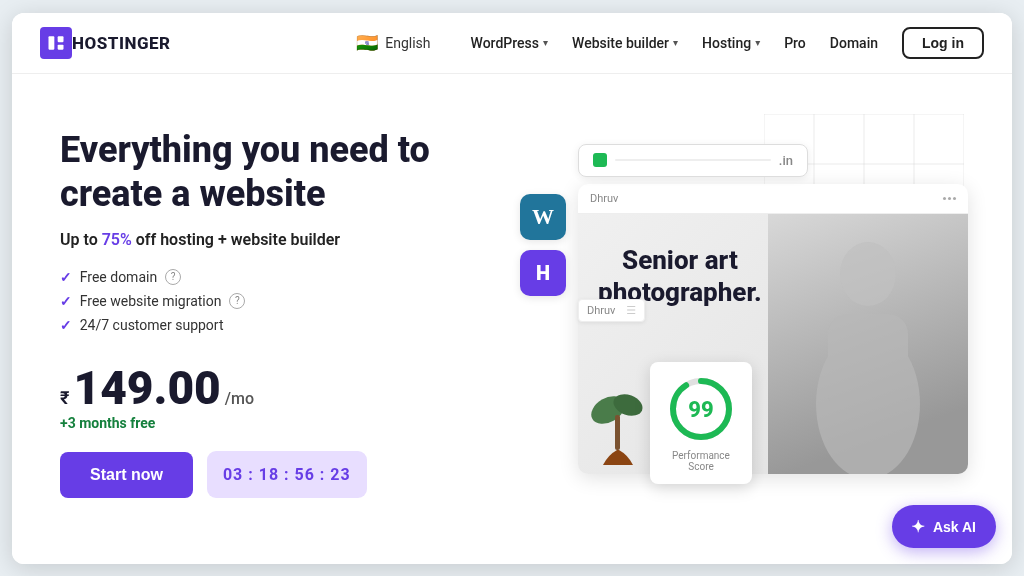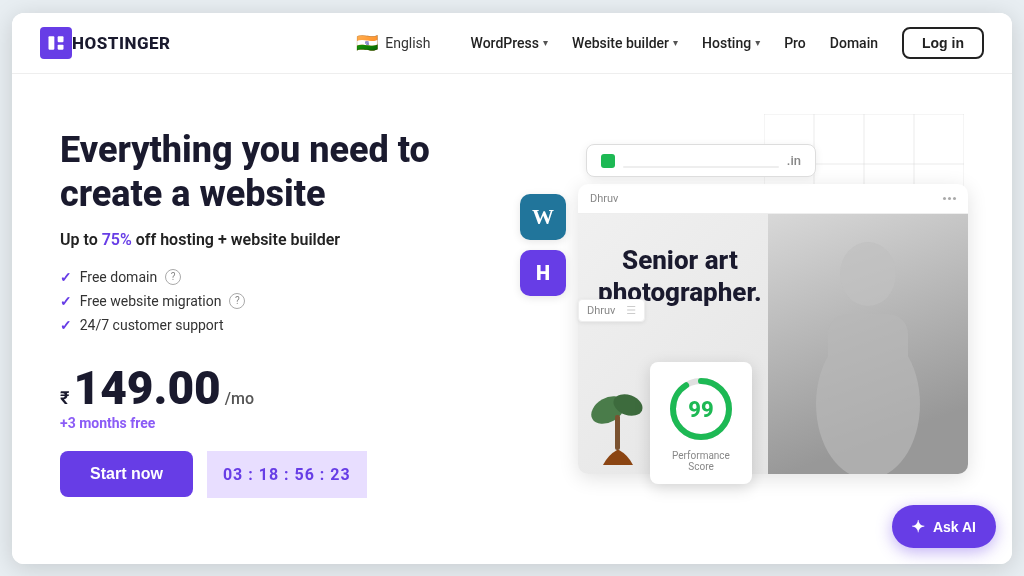--- a/index.html
+++ b/index.html
@@ -169,43 +169,43 @@
       line-height: 1;
     }
     .price-period {
       font-size: 16px;
       font-weight: 500;
       color: #555;
     }
     .free-months {
       font-size: 14px;
       font-weight: 700;
-      color: #8b5cf6;
+      color: #15803d;
       margin-bottom: 20px;
     }
     .cta-row {
       display: flex;
-      align-items: center;
+      align-items: flex-end;
       gap: 14px;
       margin-bottom: 14px;
     }
     .start-btn {
       background: #673de6;
       color: #fff;
       border: none;
       border-radius: 8px;
       padding: 14px 30px;
       font-size: 16px;
       font-weight: 700;
       cursor: pointer;
     }
     .timer-badge {
       background: #e8deff;
       color: #673de6;
-      border-radius: 0;
+      border-radius: 9px;
       padding: 14px 16px;
       font-size: 16px;
       font-weight: 700;
       letter-spacing: 1px;
     }
     .guarantee {
       display: flex;
       align-items: center;
       gap: 6px;
       font-size: 13px;
@@ -224,27 +224,27 @@
     }
     .illustration-container {
       position: relative;
       width: 100%;
       height: 400px;
     }
     
     .domain-bar {
       position: absolute;
       top: 30px;
-      left: 76px;
+      left: 68px;
       background: #fff;
       border: 1.5px solid #ddd;
       border-radius: 8px;
       padding: 8px 14px;
       display: flex;
-      align-items: flex-end;
+      align-items: center;
       gap: 8px;
       width: 230px;
       box-shadow: 0 2px 8px rgba(0,0,0,0.08);
       z-index: 5;
     }
     .domain-dot {
       width: 14px;
       height: 14px;
       background: #1db954;
       border-radius: 3px;

